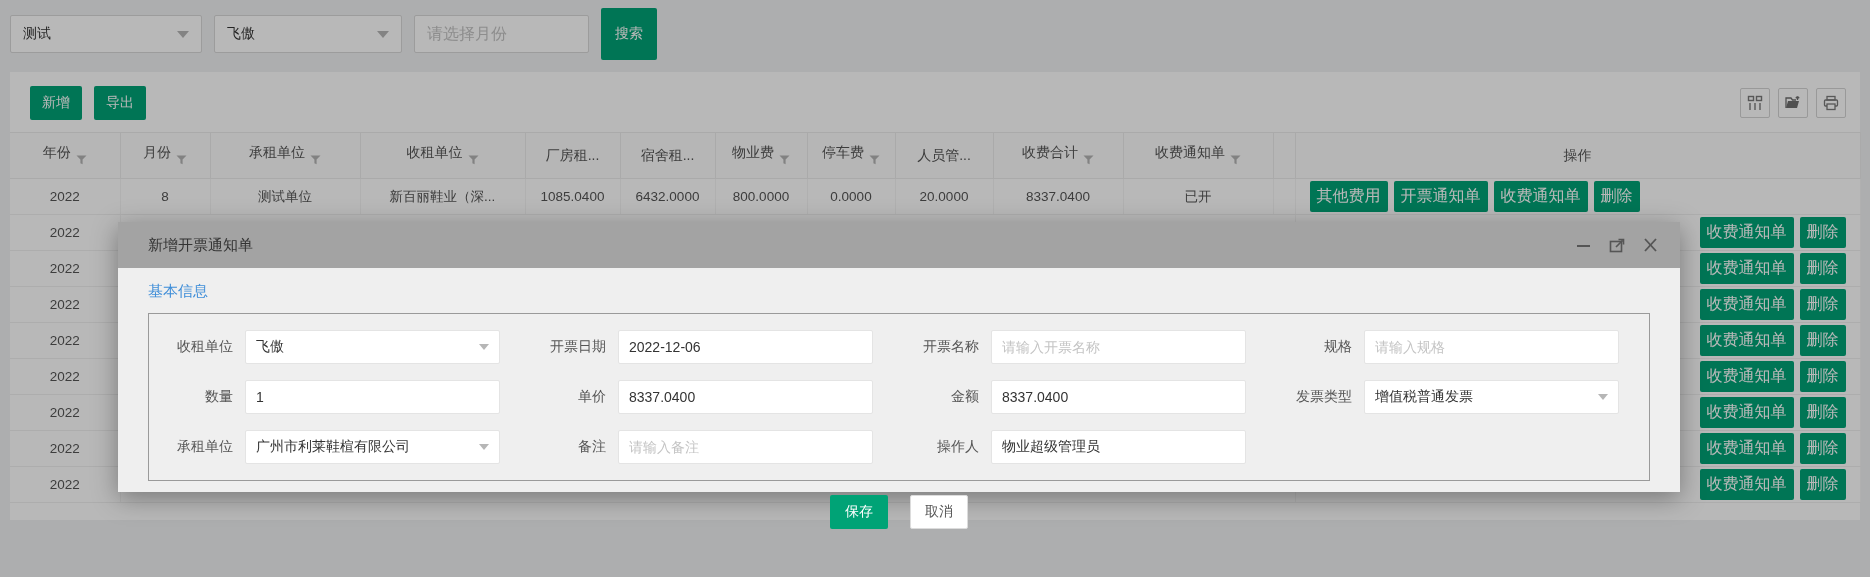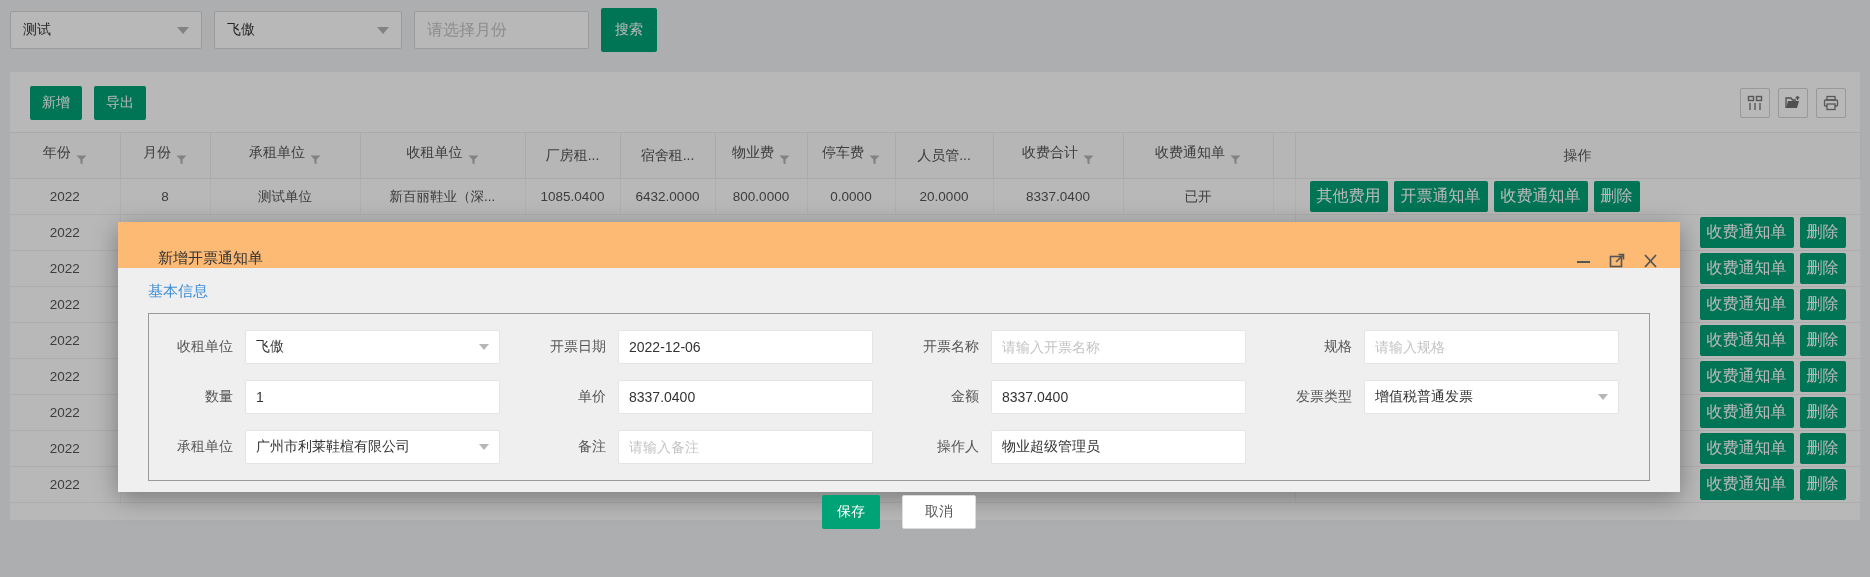--- a/index.html
+++ b/index.html
@@ -18,21 +18,21 @@
   .sel-1 { width:192px; margin-right:12px; }
   .sel-2 { width:188px; margin-right:12px; }
   .txt-input { width:175px; margin-right:12px; }
   .txt-input input { border:0; outline:0; width:100%; font-size:16px; color:#333; background:transparent; font-family:inherit;}
   .txt-input input::placeholder, .fld input::placeholder { color:#c4c4c4; }
   .chev { width:0; height:0; border-left:6px solid transparent; border-right:6px solid transparent; border-top:7px solid #b6b6b6; }
   .btn-teal {
     background:#00a376; color:#fff; border:0; border-radius:2px; cursor:pointer;
     font-family:inherit; font-size:14px;
   }
-  .search-btn { width:56px; height:44px; }
+  .search-btn { width:56px; height:52px; }
   
   .card { position:absolute; left:10px; top:72px; width:1850px; height:448px; background:#fff; }
   .card-toolbar { display:flex; align-items:center; padding:14px 14px 12px 20px; }
   .card-toolbar .btn-teal { height:34px; padding:0 12px; margin-right:12px; }
   .tool-icons { margin-left:auto; display:flex; }
   .tool-icon { width:30px; height:30px; border:1px solid #d4d4d4; border-radius:2px; margin-left:8px;
     display:flex; align-items:center; justify-content:center; background:#fff; cursor:pointer; }
   table { width:100%; border-collapse:collapse; table-layout:fixed; }
   th { height:46px; background:#fcfcfc; font-weight:normal; color:#555; font-size:14px;
        border:1px solid #ececec; border-left:0; border-right:1px solid #ececec; text-align:center; }
@@ -46,38 +46,38 @@
     background:#00a376; color:#fff; border:0; border-radius:2px; font-size:16px;
     padding:5px 7px; margin-right:6px; cursor:pointer; font-family:inherit; white-space:nowrap;
   }
   .ops-right .row-btn { margin-right:0; margin-left:6px; }
   
   .dim-overlay { position:absolute; left:0; top:0; width:1870px; height:577px;
     background:rgba(0,0,0,0.28); z-index:50; }
   
   .modal { position:absolute; left:118px; top:222px; width:1562px; height:270px; z-index:100;
     background:#efefef; box-shadow:0 6px 24px rgba(0,0,0,0.35); display:flex; flex-direction:column; }
-  .modal-header { height:46px; background:#fdba74; display:flex; align-items:flex-end;
-    padding:0 22px 0 40px; flex:none; }
+  .modal-header { height:46px; background:#a3a3a3; display:flex; align-items:center;
+    padding:0 22px 0 30px; flex:none; }
   .modal-title { font-size:15px; color:#333; }
   .win-icons { margin-left:auto; display:flex; align-items:center; }
   .win-icon { margin-left:18px; cursor:pointer; display:flex; align-items:center; color:#555; }
   .modal-body { flex:1; padding:6px 30px 0 30px; }
   .section-title { color:#3e8dd8; font-size:15px; margin:8px 0 12px 0; }
   .form-box { border:1px solid #9a9a9a; padding:16px 4px; display:grid;
     grid-template-columns:repeat(4,1fr); row-gap:16px; background:#efefef; }
   .fld { display:flex; align-items:center; }
   .fld-label { width:92px; text-align:right; padding-right:12px; color:#555; font-size:14px; flex:none; }
   .fld-ctl { flex:1; margin-right:26px; height:34px; background:#fff; border:1px solid #e4e4e4;
     border-radius:2px; display:flex; align-items:center; padding:0 10px; font-size:14px; color:#333; }
   .fld-ctl input { border:0; outline:0; width:100%; font-size:14px; color:#333; background:transparent; font-family:inherit; }
   .fld-ctl .chev { border-left-width:5px; border-right-width:5px; border-top-width:6px; margin-left:auto; }
   .modal-footer { display:flex; justify-content:center; padding:14px 0 16px 0; flex:none; }
   .save-btn { width:58px; height:34px; }
-  .cancel-btn { width:74px; height:34px; background:#fff; border:1px solid #dcdcdc; border-radius:2px;
+  .cancel-btn { width:58px; height:34px; background:#fff; border:1px solid #dcdcdc; border-radius:2px;
     color:#555; font-size:14px; margin-left:22px; cursor:pointer; font-family:inherit; }
 </style>
 </head>
 <body>
 
 <div class="filter-bar">
   <div class="sel sel-1">
     <span>测试</span>
     <span class="chev"></span>
   </div>

